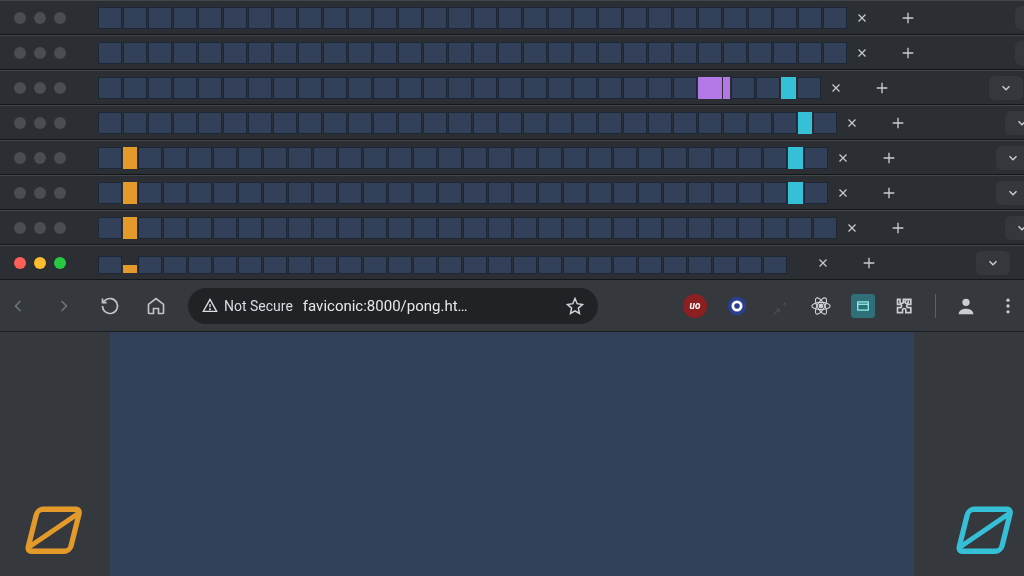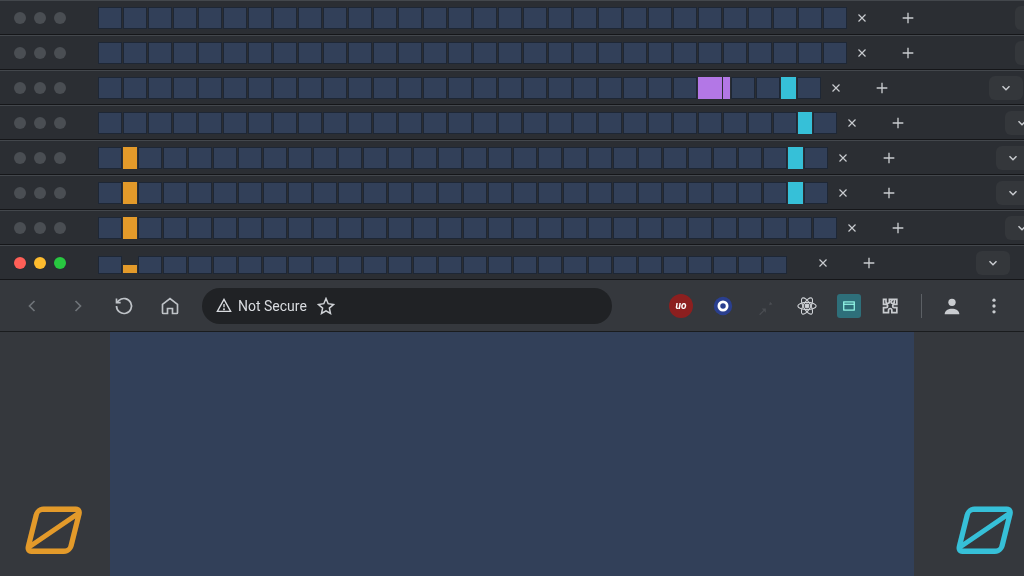--- a/index.html
+++ b/index.html
@@ -66,21 +66,21 @@
   border-radius: 6px;
   width: 34px;
 }
 
 
 .toolbar {
   display: flex;
   align-items: center;
   height: 52px;
   background: #35383d;
-  padding: 0 18px;
+  padding: 0 4px;
   gap: 18px;
   border-bottom: 1px solid #1a1c1e;
 }
 .tool-btn { color: #bfc3c8; display:flex; align-items:center; justify-content:center; width:28px; height:28px; }
 .tool-btn.dim { color: #6f7479; }
 
 .omnibox {
   display: flex;
   align-items: center;
   background: #202225;
@@ -601,20 +601,21 @@
 
   <div class="omnibox">
     <span class="sec-badge">
       <svg width="16" height="16" viewBox="0 0 24 24" fill="none" stroke="currentColor" stroke-width="2">
           <path d="M12 2L2 20h20L12 2z"></path>
           <path d="M12 9v5"></path>
           <circle cx="12" cy="17" r="0.6" fill="currentColor"></circle>
         </svg>
       <span>Not Secure</span>
     </span>
+    <span class="url">faviconic:8000/pong.ht…</span>
     <span class="star">
       <svg width="18" height="18" viewBox="0 0 24 24" fill="none" stroke="currentColor" stroke-width="2">
           <path d="M12 2l2.9 6.9L22 10l-5.5 4.8L18 22l-6-3.6L6 22l1.5-7.2L2 10l7.1-1.1z"></path>
         </svg>
     </span>
   </div>
 
   <div class="ext-row">
     <div class="ext" style="background:#8c1f1f;border-radius:50%;color:#fff;font-size:10px;font-weight:bold;">uo</div>
     <div class="ext">

